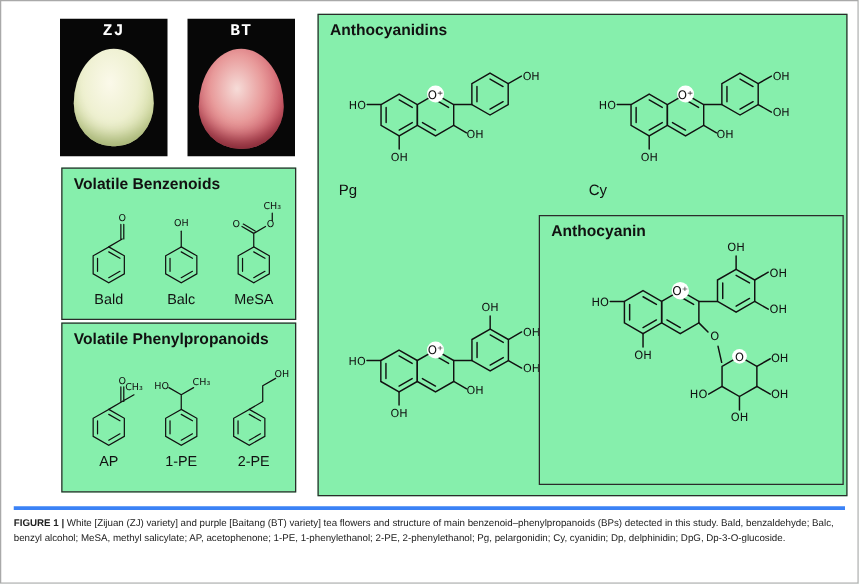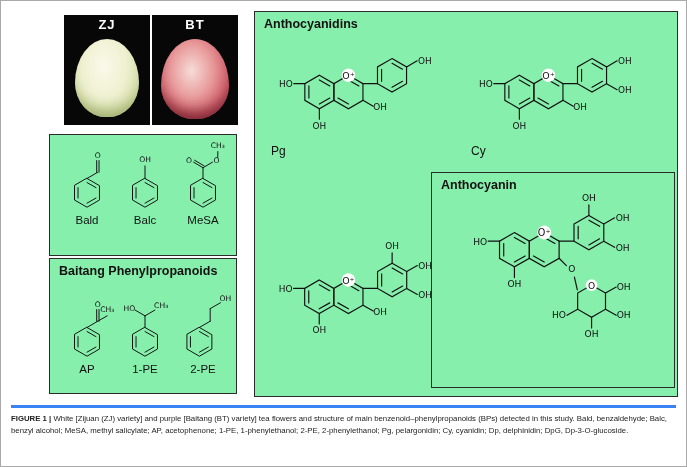--- a/index.html
+++ b/index.html
@@ -1,20 +1,20 @@
 <!DOCTYPE html>
 <html><head>
 <meta charset="utf-8">
 <style>
   html,body{margin:0;padding:0;background:#e8e8e8;}
   .fig{position:relative;width:687px;height:467px;background:#ffffff;border:1px solid #a9a9a9;
        font-family:"Liberation Sans",sans-serif;box-sizing:border-box;overflow:hidden;}
 
   
-  .photos{position:absolute;left:63px;top:14px;display:flex;gap:2px;}
+  .photos{position:absolute;left:47px;top:14px;display:flex;gap:16px;font-family:Liberation Mono, monospace;}
   .photo{width:86px;height:110px;background:#070707;position:relative;overflow:hidden;}
   .photo-label{position:absolute;top:2px;left:0;width:100%;text-align:center;color:#fff;
                font-weight:bold;font-size:13px;letter-spacing:1px;}
   .flower{position:absolute;left:50%;top:24px;transform:translateX(-50%);}
   .flower-zj{width:64px;height:78px;border-radius:50% 50% 48% 48%/56% 56% 44% 44%;
      background:radial-gradient(ellipse at 45% 35%,#fbf9ea 0%,#eef0d0 45%,#d7dfa8 80%,#c4cf96 100%);
      box-shadow:inset 0 -14px 14px -8px #9fae6e;}
   .flower-bt{width:68px;height:80px;border-radius:50% 50% 48% 48%/58% 58% 42% 42%;
      background:radial-gradient(ellipse at 45% 40%,#f6dcd8 0%,#e89a9a 40%,#cf5f6b 70%,#a93a4d 100%);
      box-shadow:inset 0 -14px 14px -8px #7e2633;}
@@ -70,20 +70,21 @@
       <div class="photo-label">ZJ</div>
       <div class="flower flower-zj"></div>
     </div>
     <div class="photo">
       <div class="photo-label">BT</div>
       <div class="flower flower-bt"></div>
     </div>
   </div>
 
   <div class="box box-benz">
+    <div class="box-title">Volatile Benzenoids</div>
     <div class="mol-row">
       <div class="mol">
         <svg width="58" height="70" viewBox="-32 -48 64 78">
           <use href="#bz" transform="translate(0,12)"></use>
           <g>
             <path class="bond" d="M0,-4 L12,-11 M10.8,-11 L10.8,-24 M13.4,-11 L13.4,-24"></path>
           </g>
           <text x="12.1" y="-27">O</text>
         </svg>
         <div class="mol-name">Bald</div>
@@ -107,21 +108,21 @@
           <text x="-15.5" y="-21.5">O</text>
           <text x="15" y="-21.5">O</text>
           <text x="16.5" y="-37.5">CH₃</text>
         </svg>
         <div class="mol-name">MeSA</div>
       </div>
     </div>
   </div>
 
   <div class="box box-phen">
-    <div class="box-title">Baitang Phenylpropanoids</div>
+    <div class="box-title">Volatile Phenylpropanoids</div>
     <div class="mol-row">
       <div class="mol">
         <svg width="58" height="70" viewBox="-32 -48 64 78">
           <use href="#bz" transform="translate(0,12)"></use>
           <g>
             <path class="bond" d="M0,-4 L12,-11 M10.8,-11 L10.8,-24 M13.4,-11 L13.4,-24 M12,-11 L22.5,-17"></path>
           </g>
           <text x="12.1" y="-27">O</text>
           <text x="22.5" y="-21.5">CH₃</text>
         </svg>

